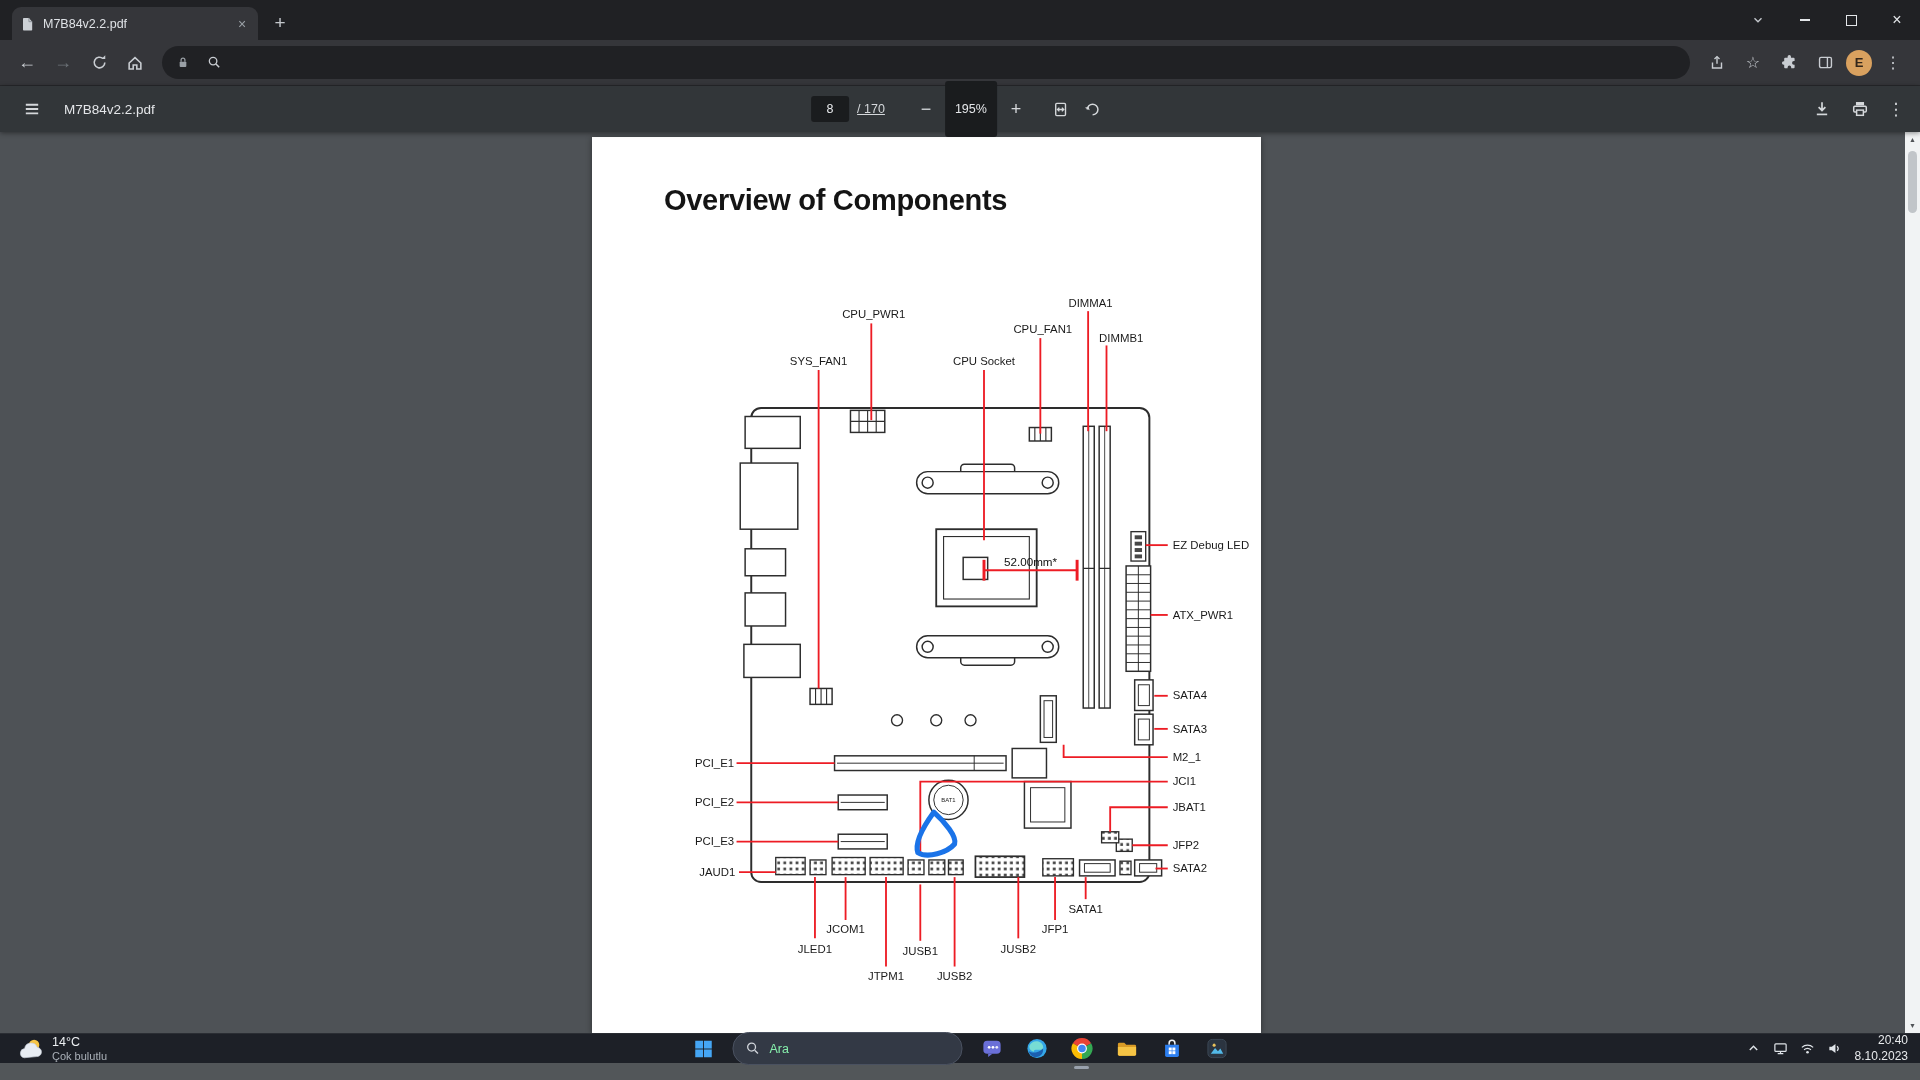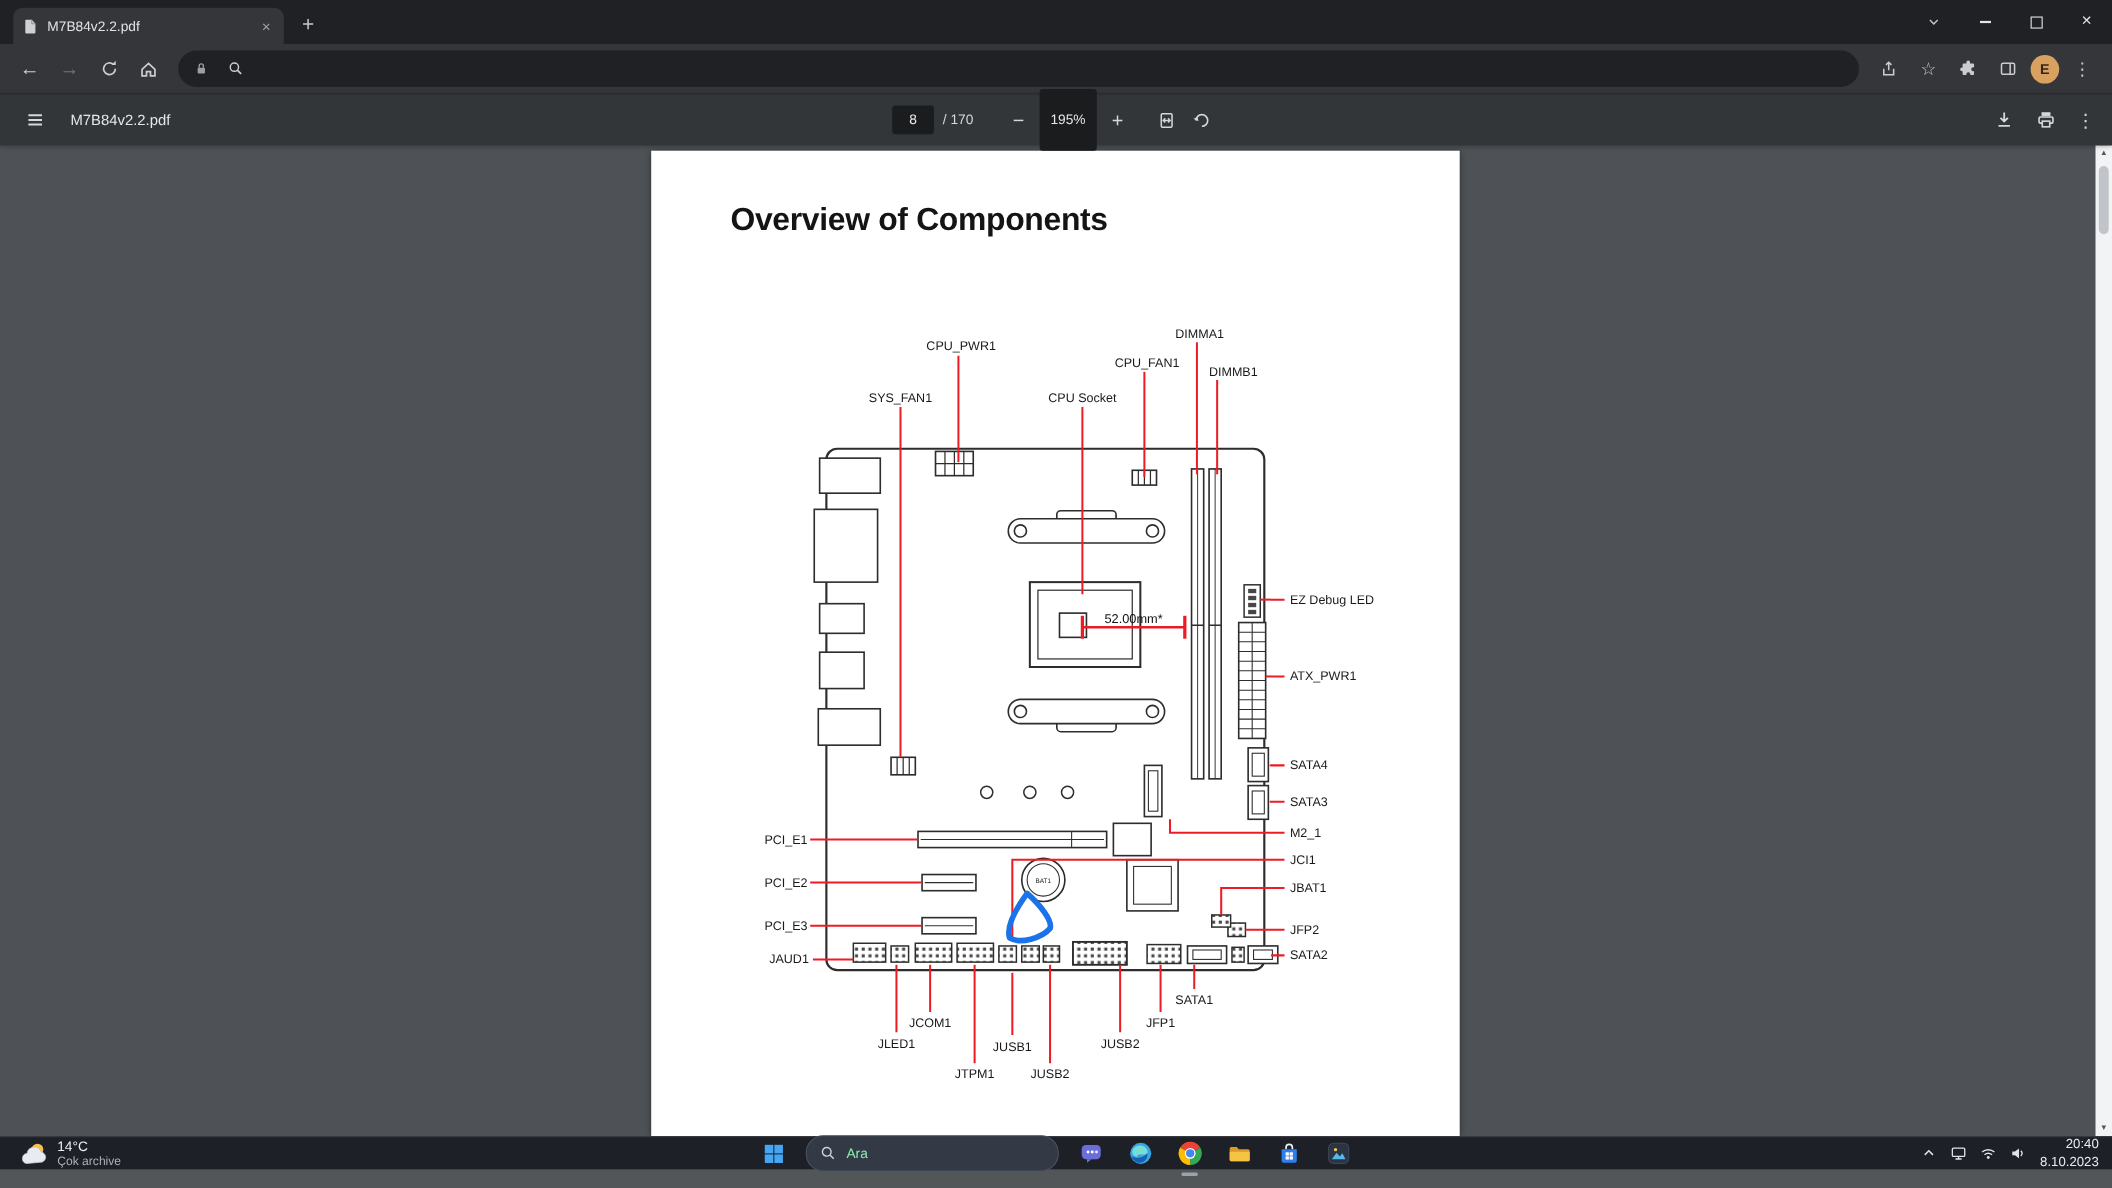--- a/index.html
+++ b/index.html
@@ -26,30 +26,30 @@
   .urlbar{flex:1;height:33px;margin:0 8px;background:#202124;border-radius:17px;display:flex;align-items:center;padding:0 6px 0 14px;gap:10px;min-width:0;}
   .url-text{color:#e3e5e8;font-size:13.5px;flex:1;white-space:nowrap;overflow:hidden;}
   .avatar{width:26px;height:26px;border-radius:50%;background:#d9a15f;color:#33261a;font-size:13px;font-weight:bold;display:flex;align-items:center;justify-content:center;cursor:pointer;margin:0 2px;}
 
   
   .pdfbar{height:46px;background:#323639;display:flex;align-items:center;position:relative;color:#e4e6e9;box-shadow:0 1px 5px rgba(0,0,0,.45);z-index:5;}
   .pdfbar .left{display:flex;align-items:center;gap:16px;padding-left:16px;}
   .pdf-filename{font-size:13.5px;}
   .pdf-center{position:absolute;left:50%;transform:translateX(-50%);display:flex;align-items:center;}
   .page-input{width:34px;height:24px;background:#1a1c1e;border:none;border-radius:3px;color:#e8eaed;font-size:12.5px;text-align:center;font-family:"Liberation Sans",sans-serif;}
-  .page-total{font-size:12.5px;margin:0 12px 0 8px;color:#d5d8db;}
+  .page-total{font-size:12.5px;margin:0 12px 0 8px;color:#d5d8db;text-decoration:underline;}
   .zoom-glyph{width:30px;height:30px;display:flex;align-items:center;justify-content:center;font-size:18px;color:#d5d8db;cursor:pointer;}
   .zoom-box{height:24px;padding:16px 10px;background:#1a1c1e;border-radius:3px;font-size:12.5px;display:flex;align-items:center;margin:0 4px;}
   .toolicon{width:32px;height:32px;display:flex;align-items:center;justify-content:center;cursor:pointer;color:#d5d8db;}
   .pdf-right{position:absolute;right:10px;display:flex;align-items:center;gap:6px;}
   .kebab{font-size:17px;color:#d5d8db;width:28px;text-align:center;cursor:pointer;}
 
   
   .pdf-area{position:relative;height:901px;background:#4e5256;overflow:hidden;}
-  .page{position:absolute;left:592px;top:5px;width:735px;height:896px;background:#ffffff;box-shadow:0 1px 6px rgba(0,0,0,.4);}
+  .page{position:absolute;left:592px;top:5px;width:669px;height:896px;background:#ffffff;box-shadow:0 1px 6px rgba(0,0,0,.4);}
   .doc-title{position:absolute;left:72px;top:47px;margin:0;font-size:29px;font-weight:800;letter-spacing:-0.3px;color:#141414;}
   .diagram{position:absolute;left:0;top:0;}
   .vscroll{position:absolute;right:0;top:0;bottom:0;width:15px;background:#f1f3f4;display:flex;flex-direction:column;align-items:center;}
   .varrow{height:15px;font-size:7px;color:#505357;display:flex;align-items:center;justify-content:center;width:100%;cursor:pointer;}
   .vthumb{width:9px;height:62px;background:#c1c5c9;border-radius:5px;margin-top:4px;cursor:pointer;}
   .vspacer{flex:1;}
 
   
   .taskbar{height:30px;background:#1d2027;border-top:1px solid rgba(255,255,255,.06);position:relative;box-sizing:border-box;}
   .weather{position:absolute;left:8px;top:0;bottom:0;display:flex;align-items:center;gap:8px;padding:0 8px;cursor:pointer;}
@@ -409,21 +409,21 @@
 
   <div class="taskbar">
 
     <div class="weather">
       <svg width="28" height="28" viewBox="0 0 24 24">
         <circle cx="15.5" cy="8.5" r="4.5" fill="#f6c445"></circle>
         <path d="M7,19.5a4,4 0 0 1 .4-7.9 5.6,5.6 0 0 1 10.8-1 3.8,3.8 0 0 1-.7,7.9z" fill="#e8ecf2" stroke="#c9cfd8" stroke-width=".6"></path>
       </svg>
       <div>
         <div class="wtemp">14°C</div>
-        <div class="wdesc">Çok archive</div>
+        <div class="wdesc">Çok bulutlu</div>
       </div>
     </div>
 
     <div class="task-center">
       <div class="tbtn">
         <svg width="22" height="22" viewBox="0 0 24 24">
           <rect x="3" y="3" width="8.5" height="8.5" fill="#45a6f5"></rect>
           <rect x="12.5" y="3" width="8.5" height="8.5" fill="#45a6f5"></rect>
           <rect x="3" y="12.5" width="8.5" height="8.5" fill="#45a6f5"></rect>
           <rect x="12.5" y="12.5" width="8.5" height="8.5" fill="#45a6f5"></rect>

